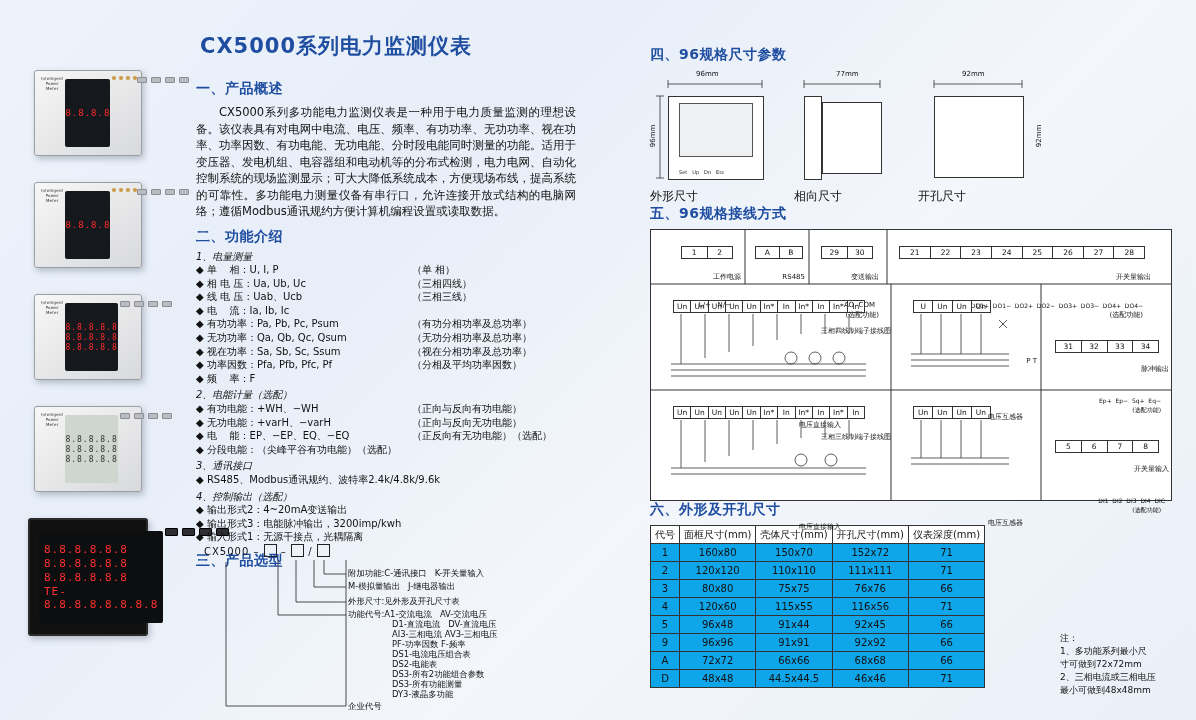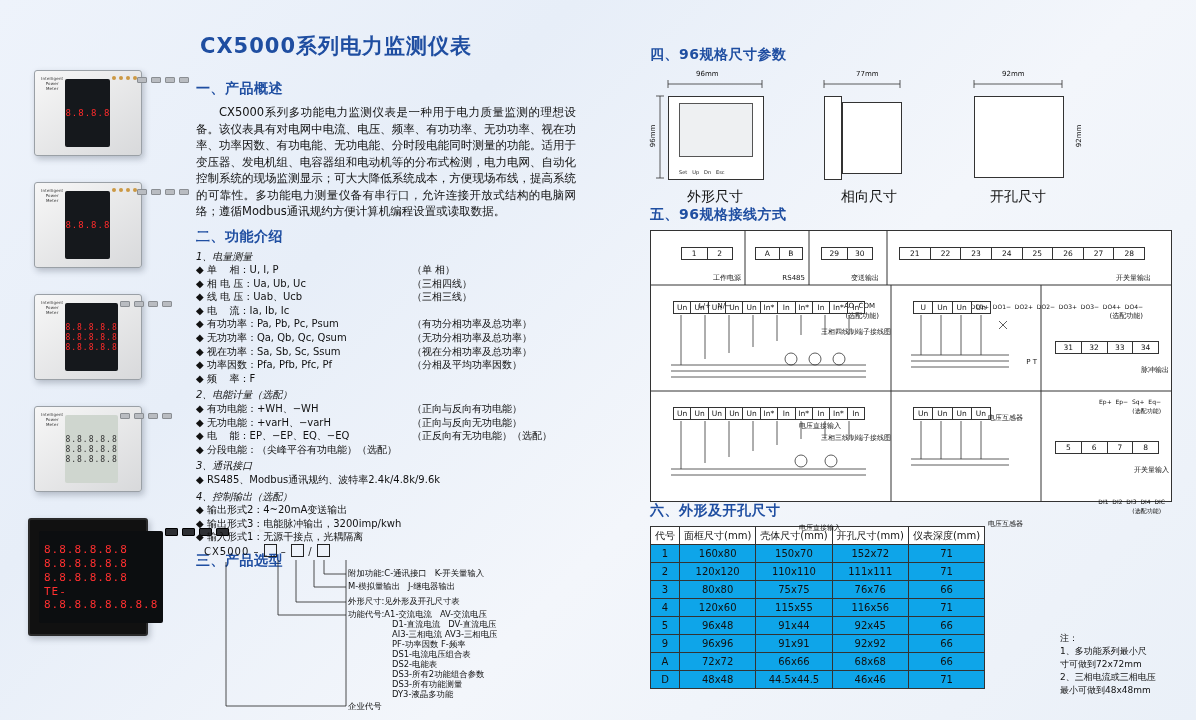--- a/index.html
+++ b/index.html
@@ -69,24 +69,24 @@
   .lst .n{margin-top:3px;font-style:italic;}
   .colpos{display:inline-block;}
 
   
   .model{position:absolute;left:196px;top:540px;width:430px;height:172px;font-size:9px;}
   .model .code{position:absolute;left:8px;top:4px;letter-spacing:1px;font-size:10px;}
   .model svg{position:absolute;left:0;top:0;}
   .model .txt{position:absolute;font-size:8.4px;line-height:10.6px;white-space:pre;}
 
   
-  .dim-row{display:flex;gap:34px;margin-top:8px;align-items:flex-start;}
+  .dim-row{display:flex;gap:14px;margin-top:8px;align-items:flex-start;}
   .draw{position:relative;}
   .dbox{border:1.2px solid #333;background:#fff;}
-  .dlabel{font-size:14px;text-align:center;margin-top:4px;color:#111;}
+  .dlabel{font-size:12px;margin-top:4px;color:#111;}
   .dimtxt{position:absolute;font-size:7px;color:#111;}
 
   
   .wire{margin-top:6px;border:1px solid #333;background:#fff;width:520px;height:270px;position:relative;font-size:7px;}
   .wire .t{position:absolute;font-size:7px;line-height:9px;text-align:right;margin-top:39px;}
   .wire .term{position:absolute;border:1px solid #333;display:flex;}
   .wire .term span{flex:1;text-align:center;border-right:1px solid #333;font-size:7.5px;padding:1px 0;}
   .wire .term span:last-child{border-right:none;}
   .wire svg{position:absolute;left:0;top:0;}
 

